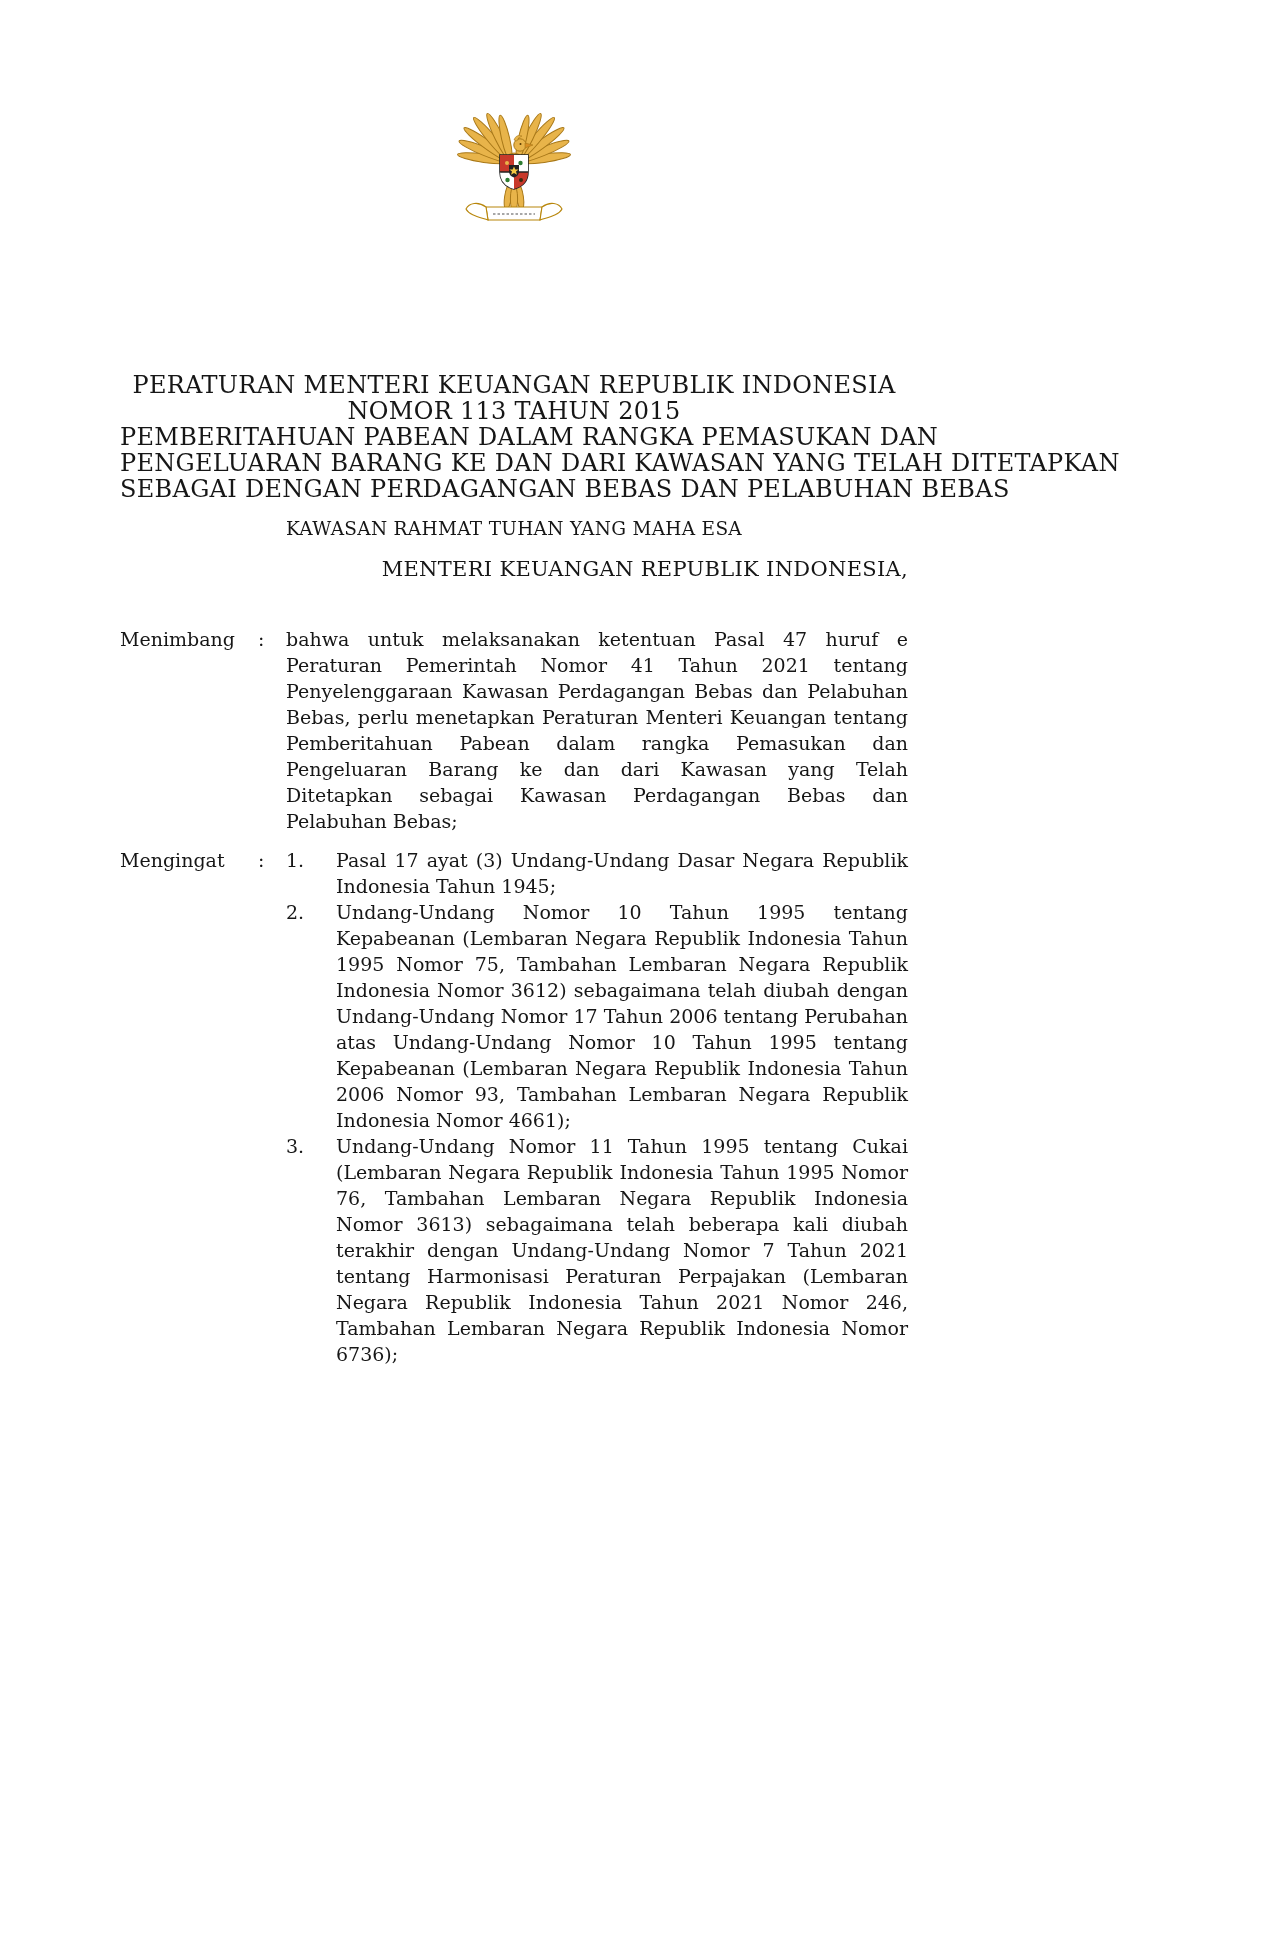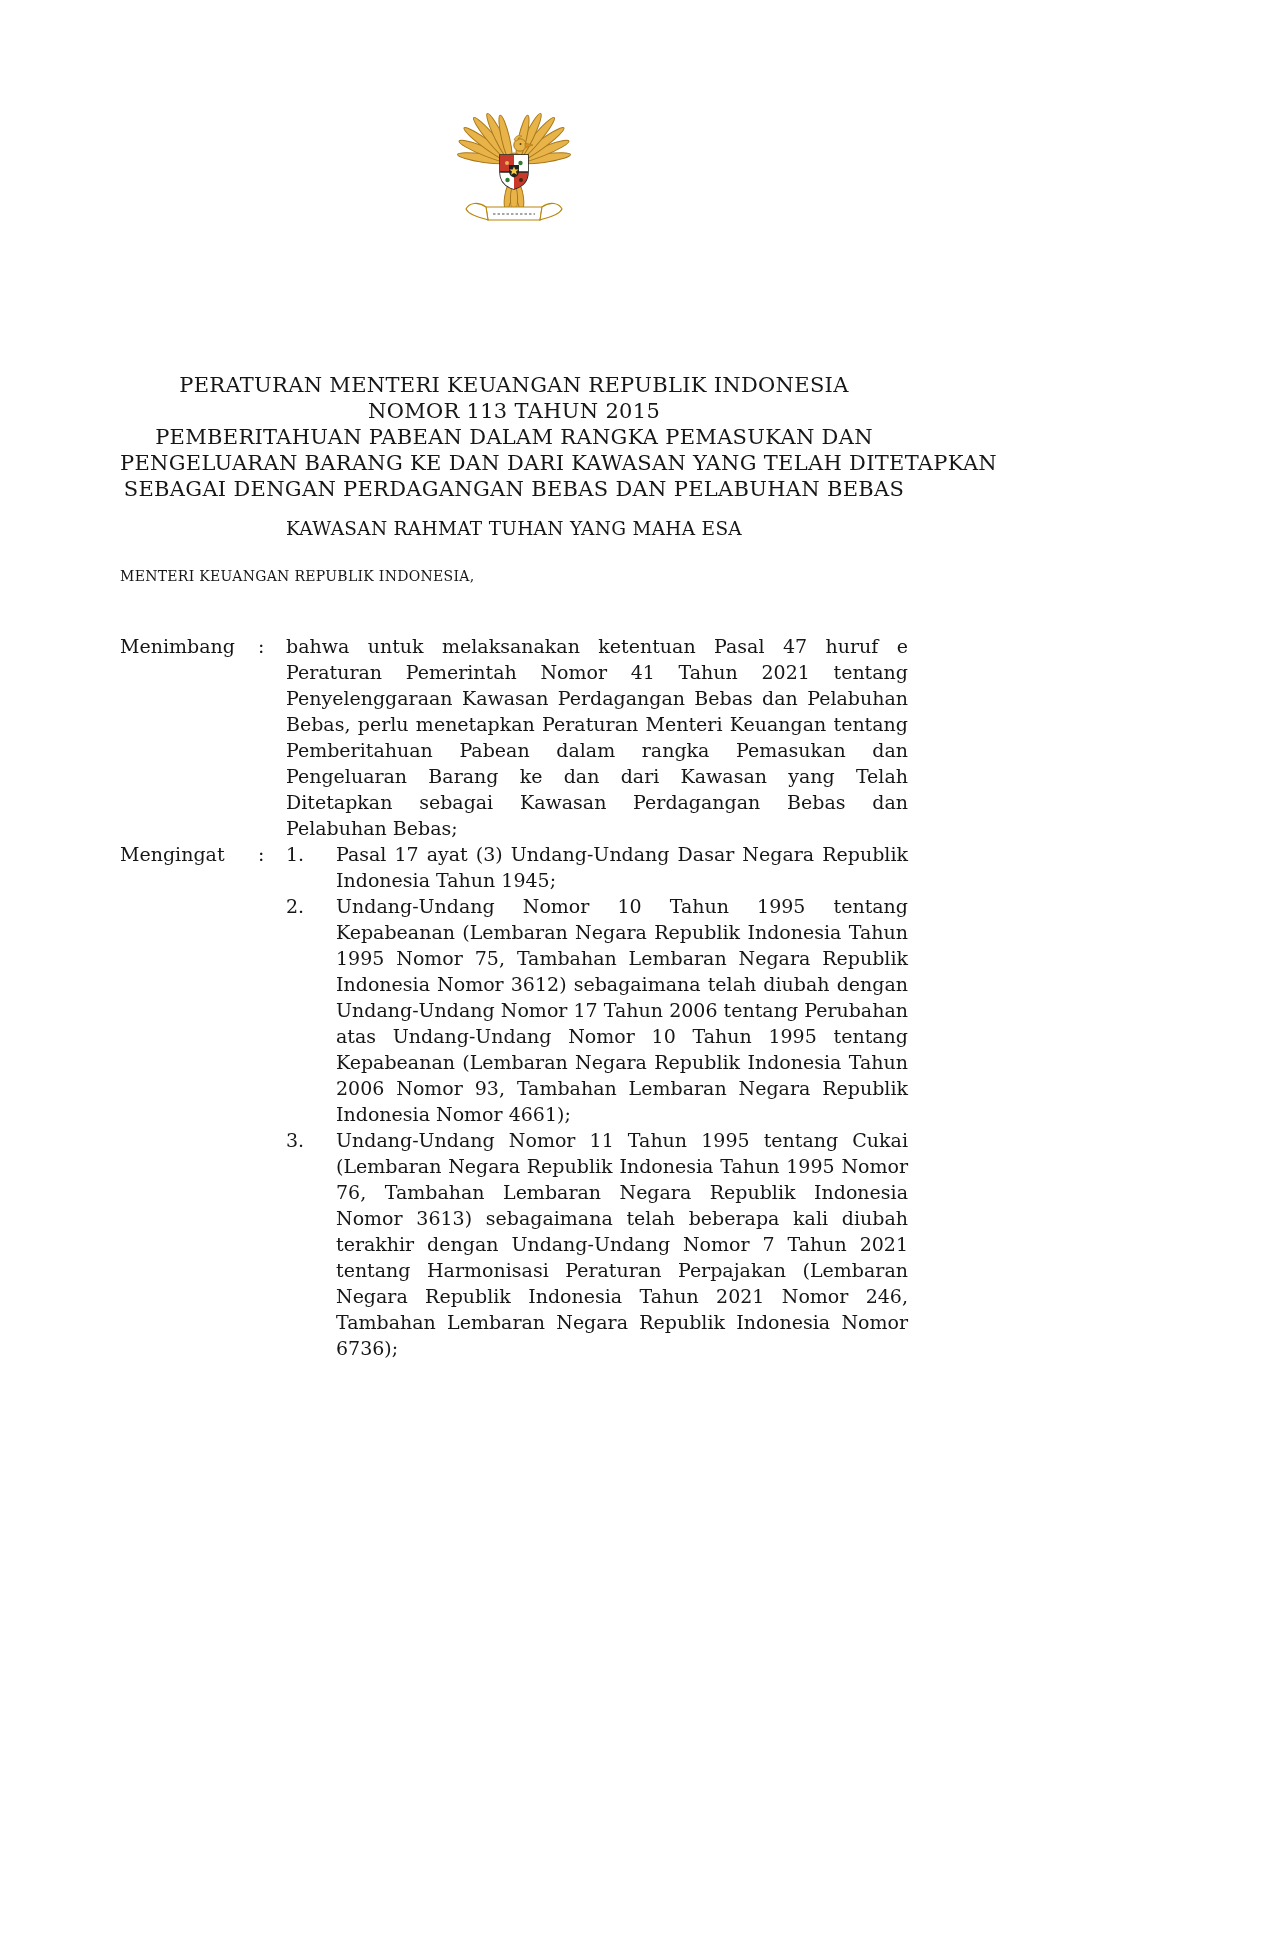--- a/index.html
+++ b/index.html
@@ -3,27 +3,27 @@
 <meta charset="utf-8">
 <style>
   html,body{margin:0;padding:0;background:#ffffff;}
   .page{
     width:1276px;height:1951px;background:#ffffff;position:relative;
     font-family:"DejaVu Serif","Liberation Serif",serif;color:#161616;
     overflow:hidden;
   }
   .content{position:absolute;left:120px;top:0;width:788px;}
   .emblem-wrap{margin:96px auto 0;width:122px;height:142px;}
-  .title-block{margin-top:134px;text-align:center;font-size:21px;line-height:26px;letter-spacing:0.3px;}
+  .title-block{margin-top:134px;text-align:center;font-size:24px;line-height:26px;letter-spacing:0.3px;}
   .title-line{white-space:nowrap;}
   .invocation{margin-top:14px;text-align:center;font-size:18.5px;line-height:26px;letter-spacing:0.3px;}
-  .issuer{margin-top:21px;text-align:left;font-size:14px;line-height:26px;letter-spacing:0.3px;}
+  .issuer{margin-top:14px;text-align:right;font-size:21px;line-height:26px;letter-spacing:0.3px;}
   .clause{display:flex;font-size:19px;line-height:26px;}
   .clause-menimbang{margin-top:44px;}
-  .clause-mengingat{justify-content:flex-end;}
+  .clause-mengingat{margin-top:13px;justify-content:flex-end;}
   .clause-label{width:138px;flex:none;}
   .clause-colon{width:28px;flex:none;}
   .clause-body{flex:1;text-align:justify;}
   .legal-list{flex:1;}
   .list-item{display:flex;}
   .li-num{width:50px;flex:none;}
   .li-text{flex:1;text-align:justify;}
 </style>
 </head>
 <body>

